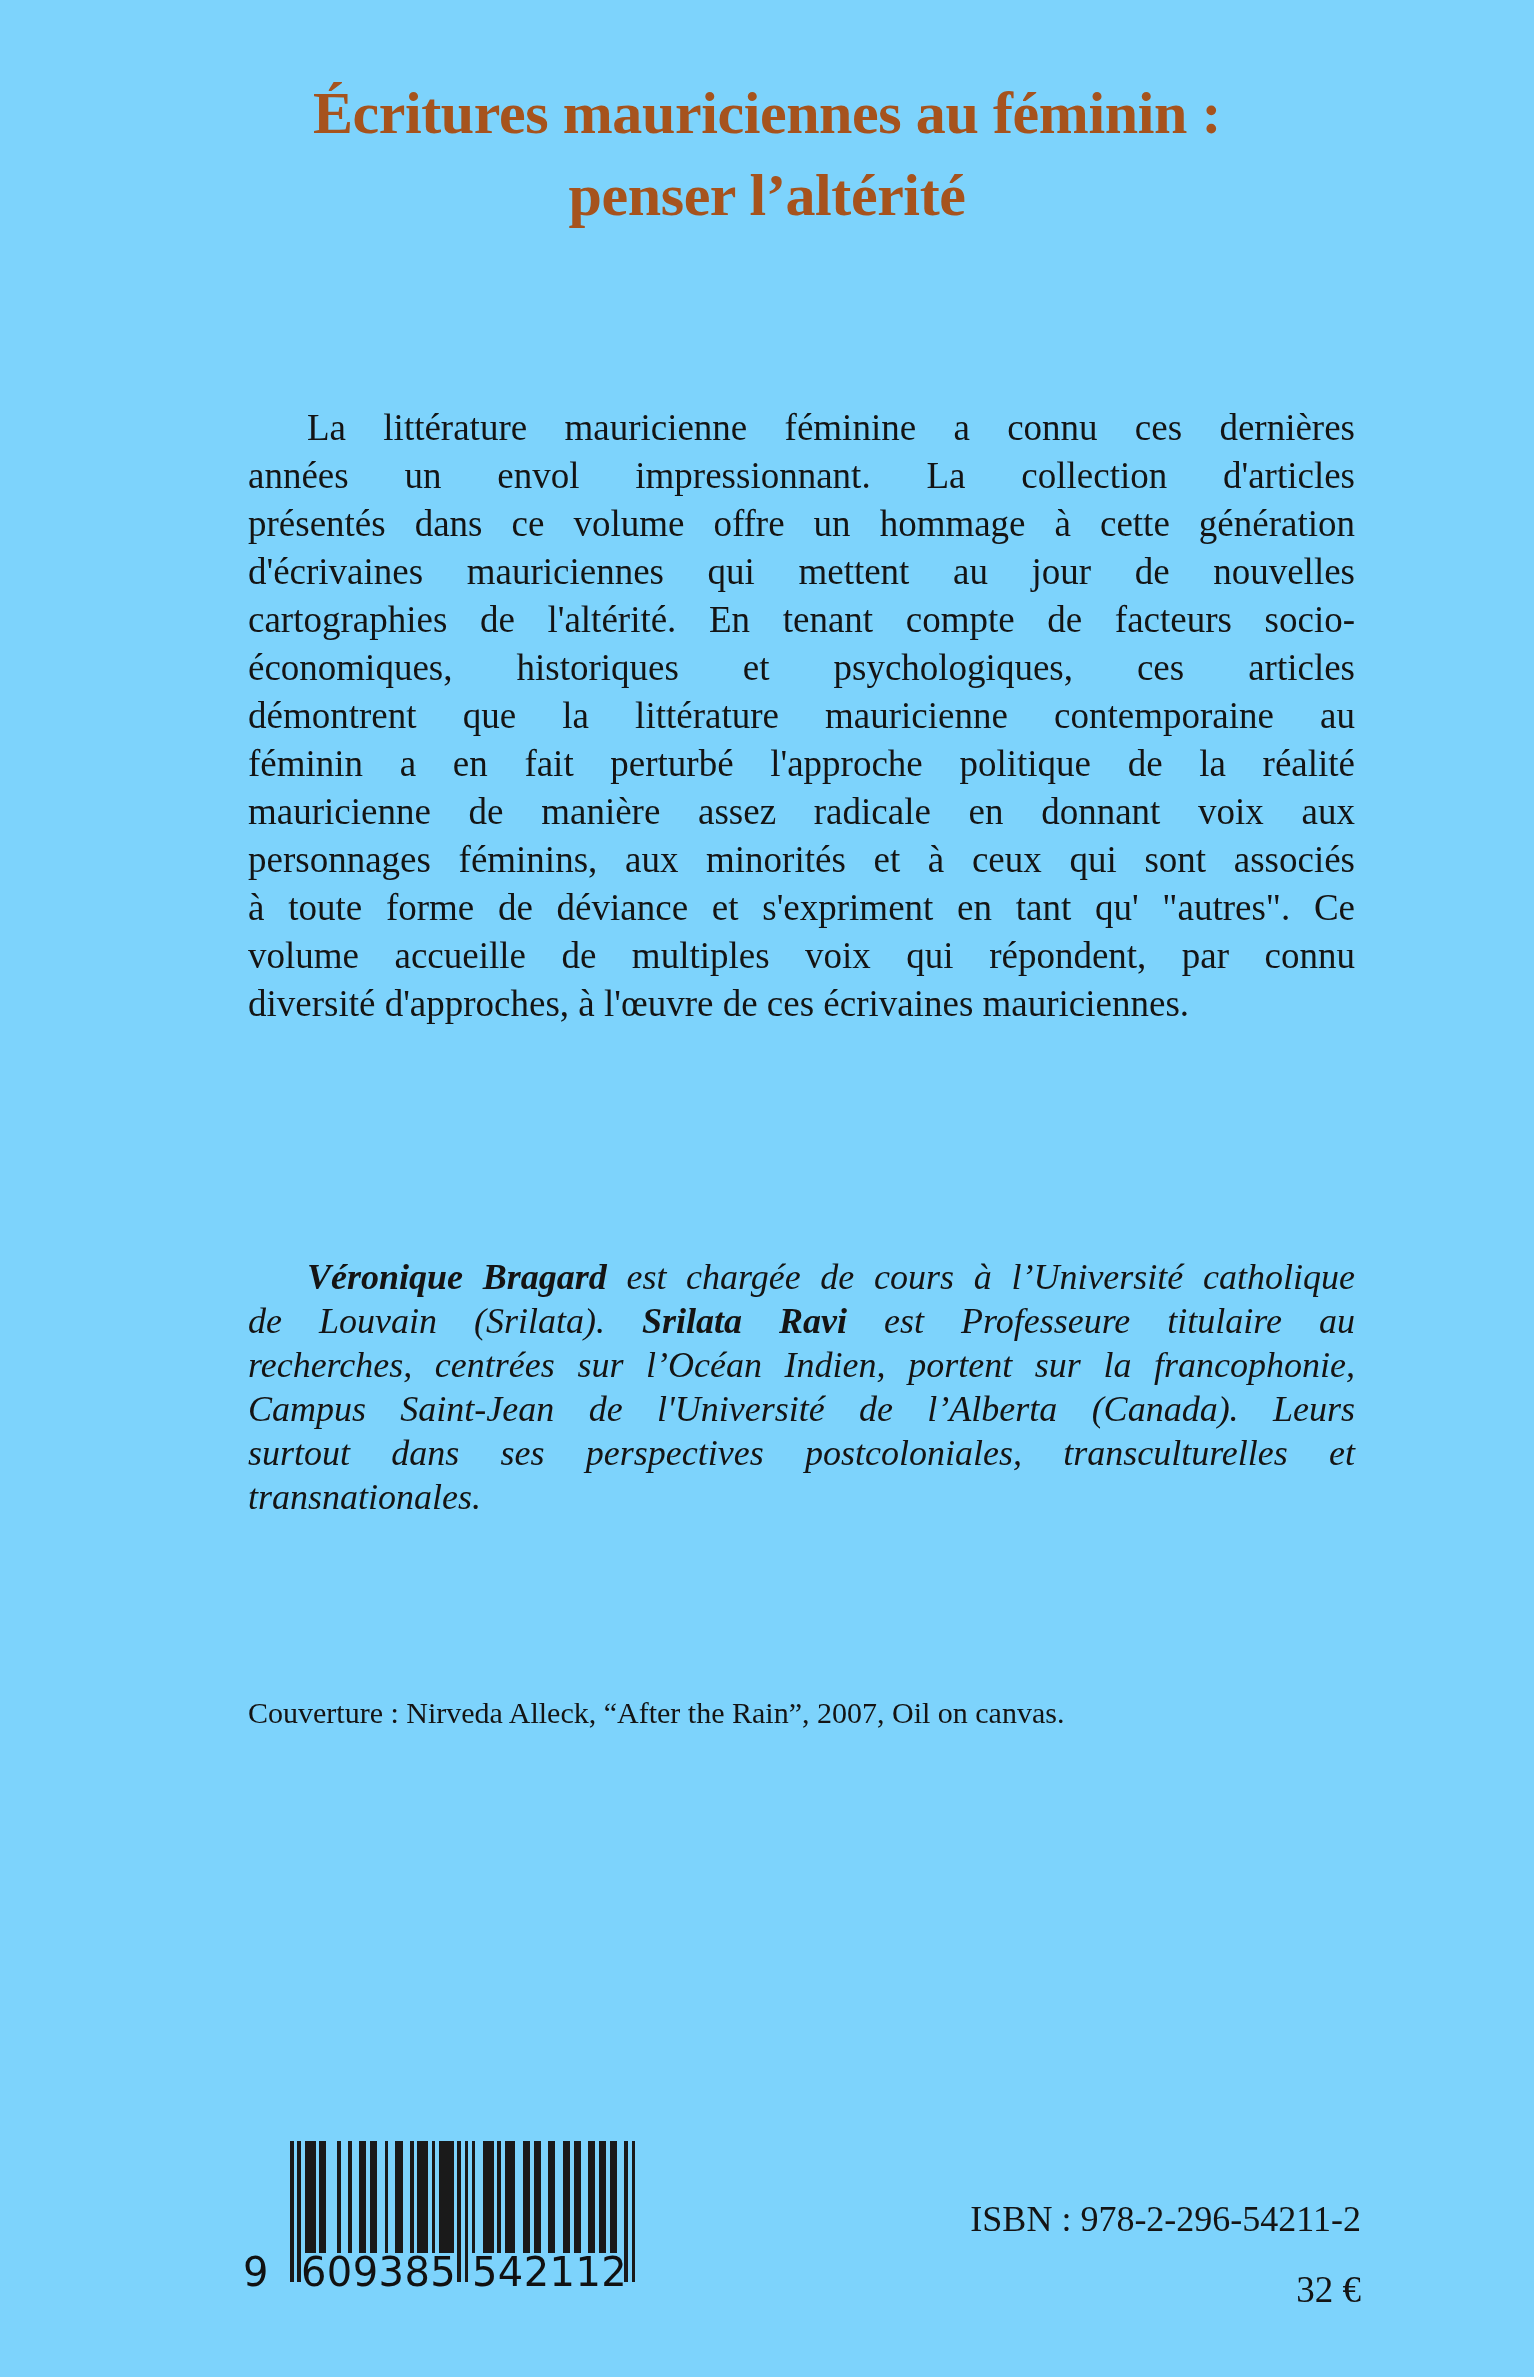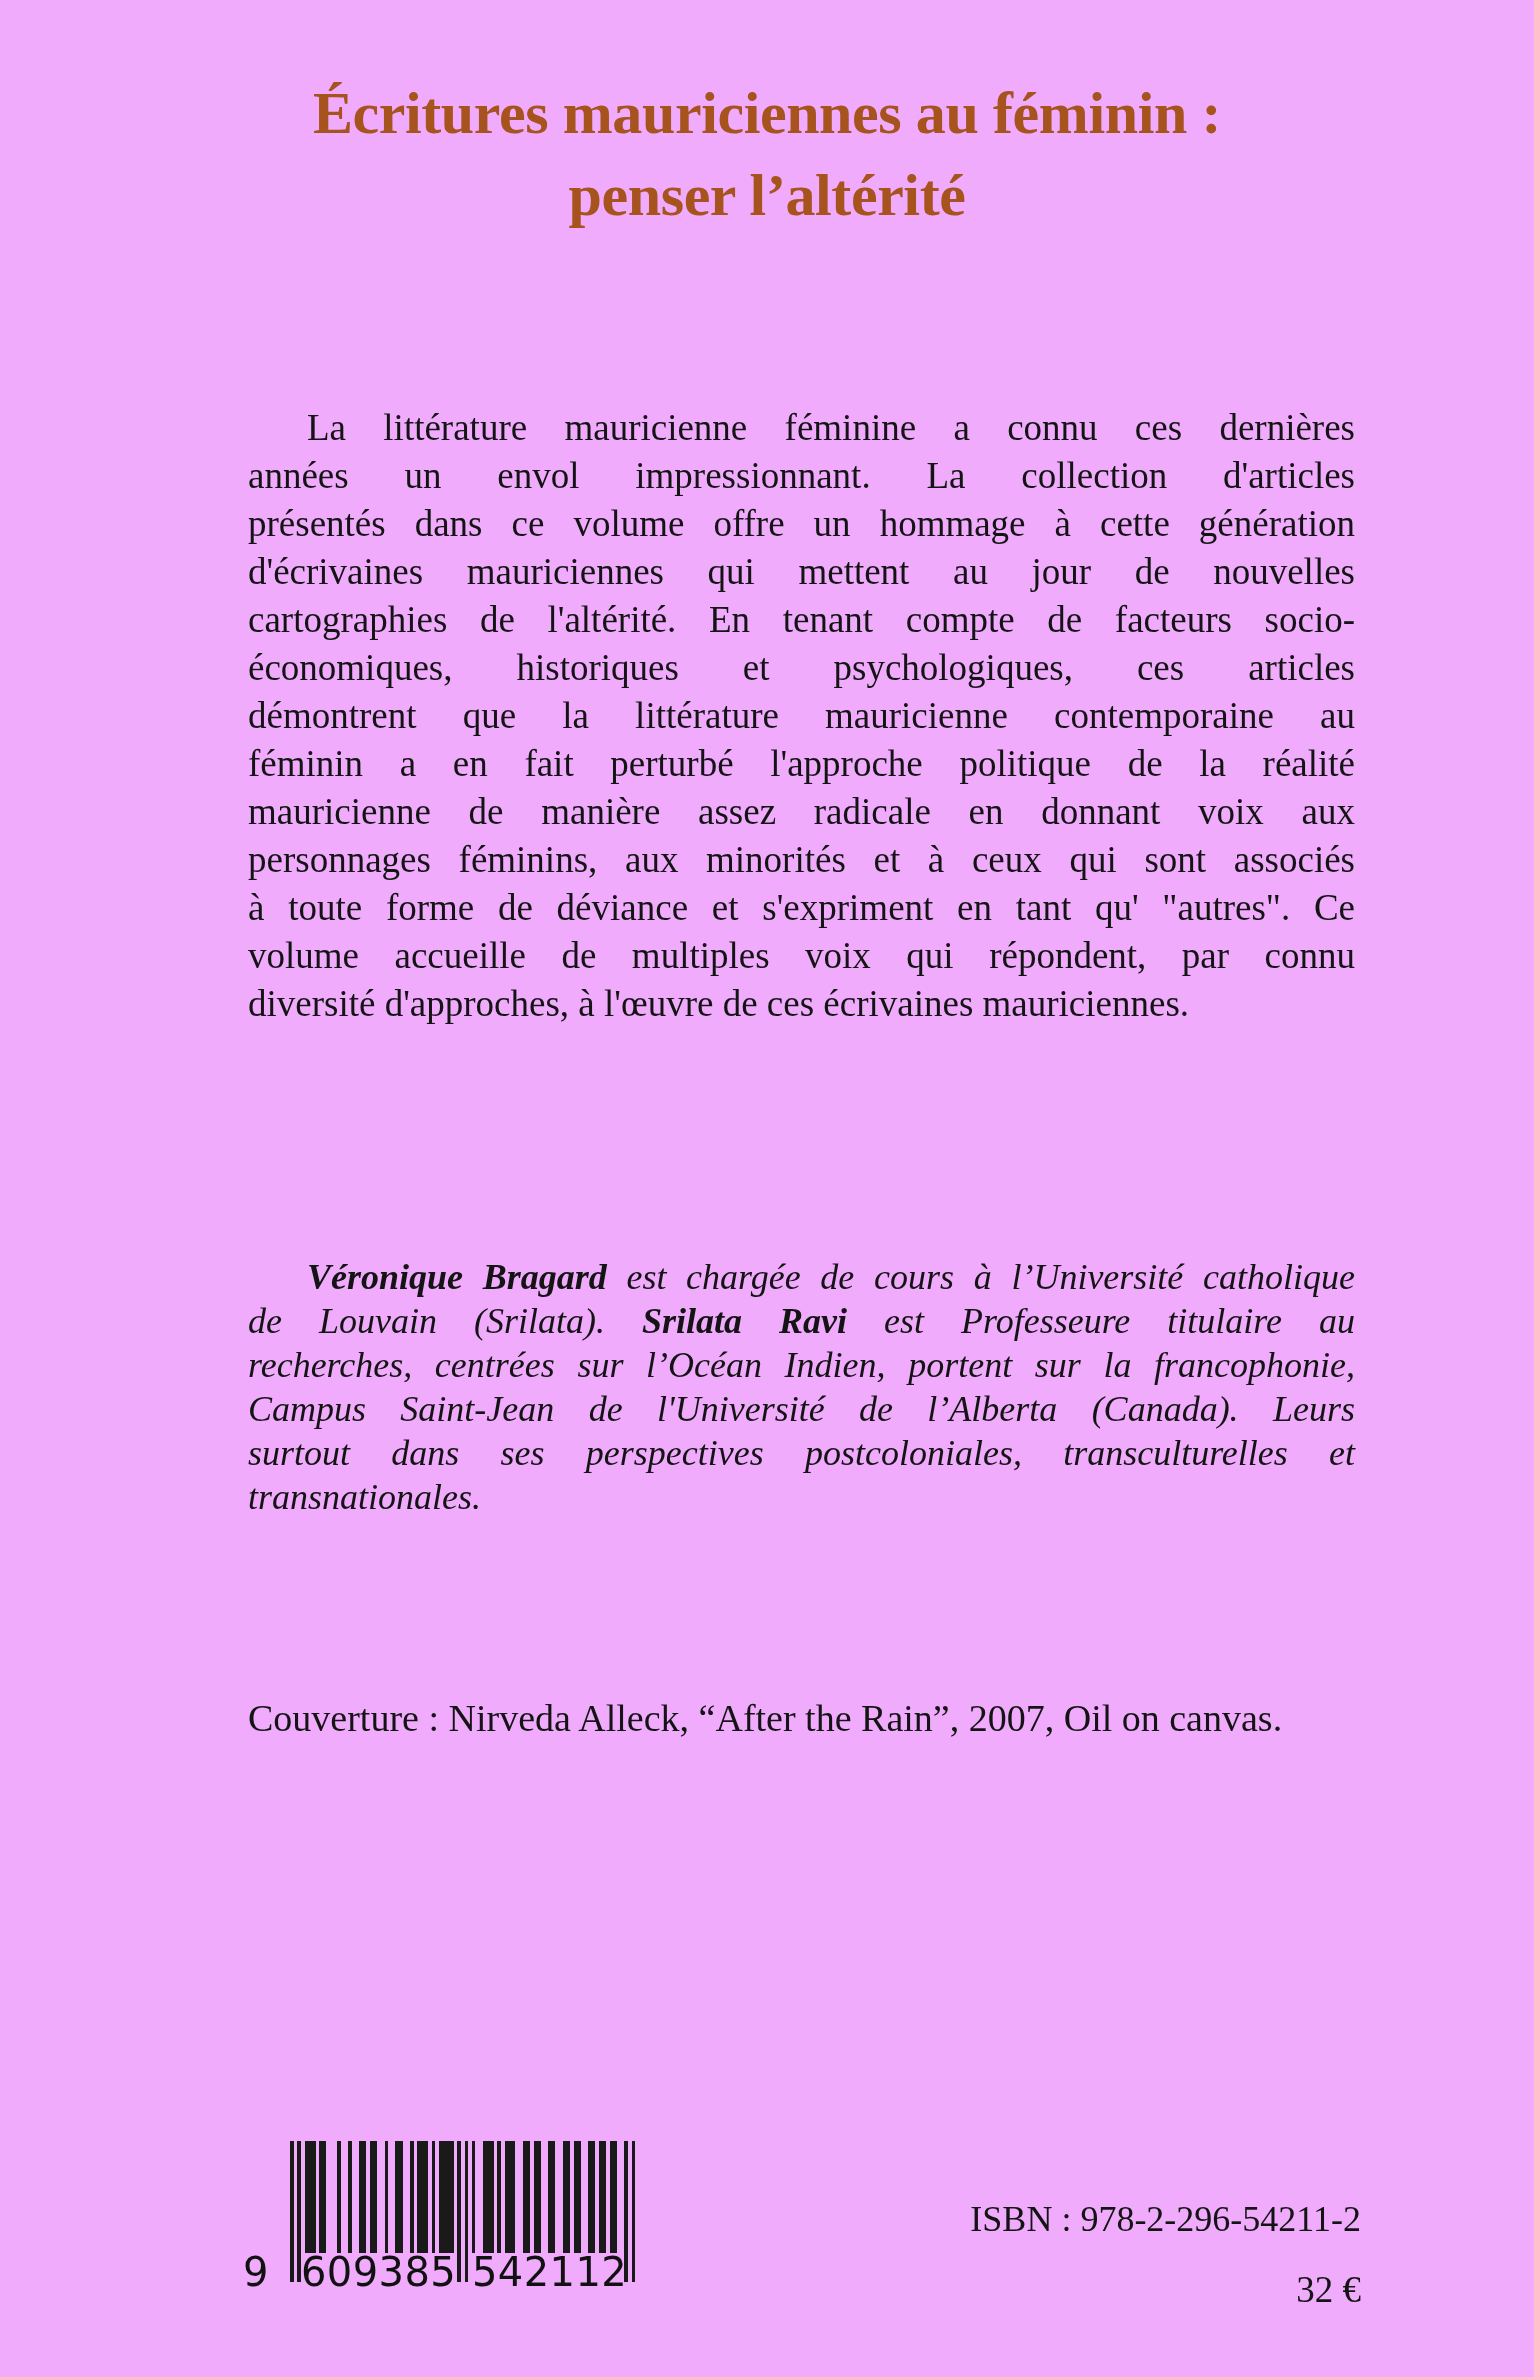--- a/index.html
+++ b/index.html
@@ -1,21 +1,21 @@
 <!DOCTYPE html>
 <html style="font-size:13.4px"><head>
 <meta charset="utf-8">
 <style>
   html,body { margin:0; padding:0; background:#e8e8e8; }
   .page {
     position: relative;
     width: 1534px;
     height: 2377px;
     margin: 0 auto;
-    background: #f0abfc;
+    background: #7dd3fc;
     font-family: "Liberation Serif", "DejaVu Serif", serif;
     color: #141414;
     overflow: hidden;
   }
   .book-title {
     position: absolute;
     left: 0; right: 0;
     top: 72px;
     text-align: center;
     font-weight: bold;
@@ -41,21 +41,21 @@
     line-height: 44px;
   }
   .line { text-align: justify; text-align-last: justify; }
   .line.no-just { text-align-last: left; }
   .indent { text-indent: 59px; }
   .bold { font-weight: bold; }
   .cover-credit {
     position: absolute;
     left: 248px;
     top: 1696px;
-    font-size: 38px;
+    font-size: 30px;
   }
   .barcode {
     position: absolute;
     left: 243px;
     top: 2141px;
     width: 394px;
     height: 155px;
   }
   .barcode svg { position: absolute; left: 47px; top: 0; }
   .barcode .bc-digits span {

